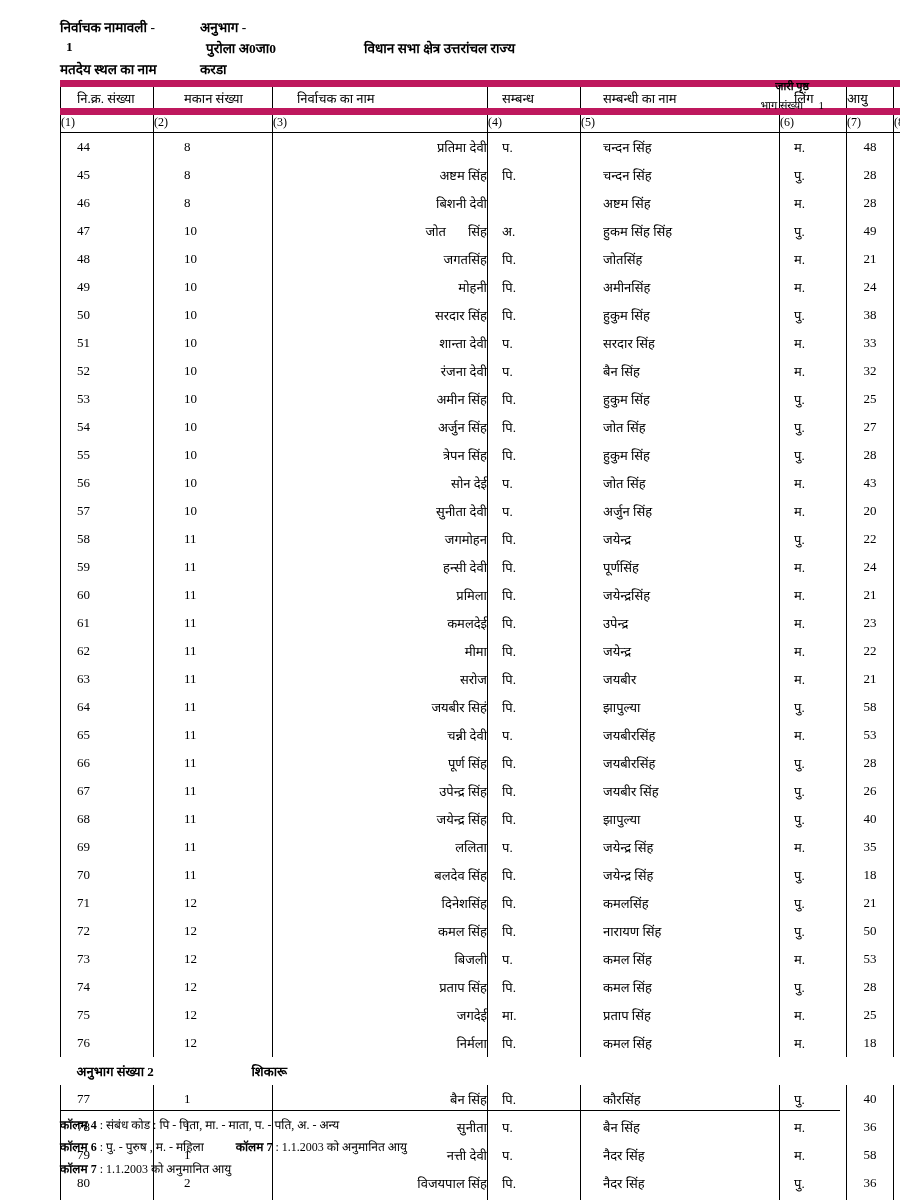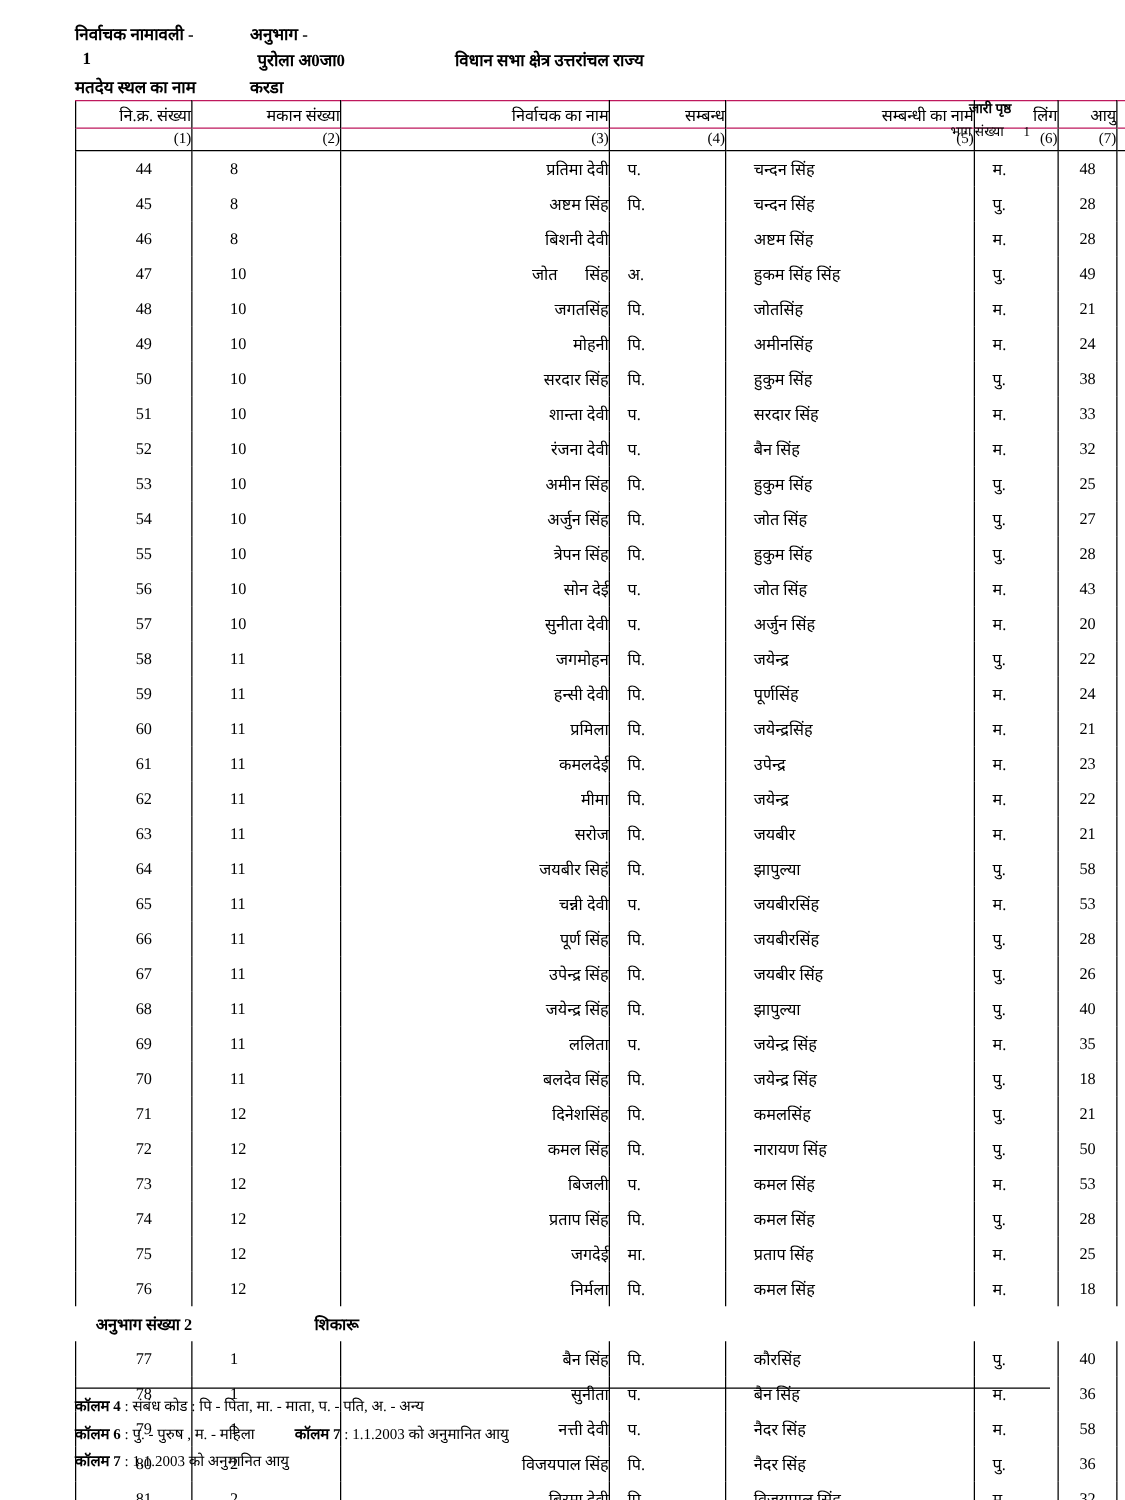--- a/index.html
+++ b/index.html
@@ -51,38 +51,38 @@
     width: 100%;
     font-size: 13px;
     table-layout: fixed;
   }
   table.roll th, table.roll td {
     border-left: 1px solid #000;
     border-right: 1px solid #000;
     padding: 0;
   }
   table.roll thead th {
-    border-top: 1px solid #be185d;
+    border-top: 7px solid #be185d;
     border-bottom: none;
     font-weight: normal;
-    text-align: right;
+    text-align: left;
     padding: 2px 0 1px 0;
     font-size: 13px;
   }
   table.roll thead tr.numrow th {
     border-bottom: 1px solid #000;
     padding: 0 0 2px 0;
     font-size: 12px;
   }
   table.roll tbody td {
     height: 28px;
     vertical-align: middle;
     font-size: 13px;
   }
-  .c-sl    { width: 76px;  text-align: center;  padding-left: 16px !important; }
+  .c-sl    { width: 76px;  text-align: left;  padding-left: 16px !important; }
   .c-house { width: 88px;  text-align: left;  padding-left: 30px !important; }
   .c-name  { width: 190px; text-align: right;  padding-left: 24px !important; }
   .c-rel   { width: 78px;  text-align: left;  padding-left: 14px !important; }
   .c-rname { width: 176px; text-align: left;  padding-left: 22px !important; }
   .c-sex   { width: 52px;  text-align: left;  padding-left: 14px !important; }
   .c-age   { width: 46px;  text-align: center; }
   .c-epic  { width: 178px; text-align: left;  padding-left: 12px !important; }
 
   .name-inner { display: inline-block; }
   .name-gap { display: inline-block; width: 22px; }

